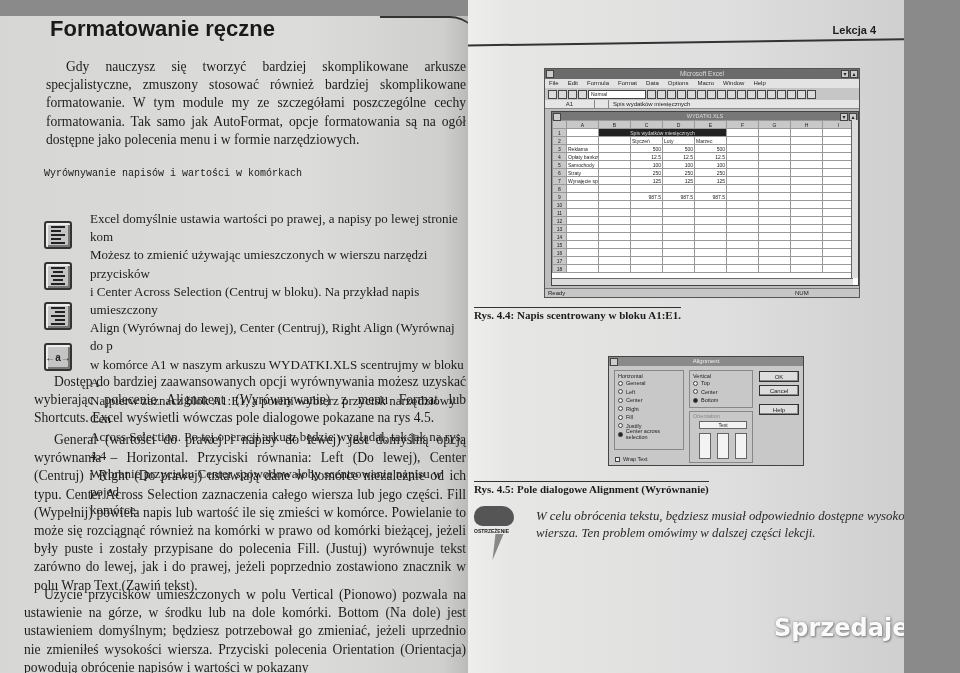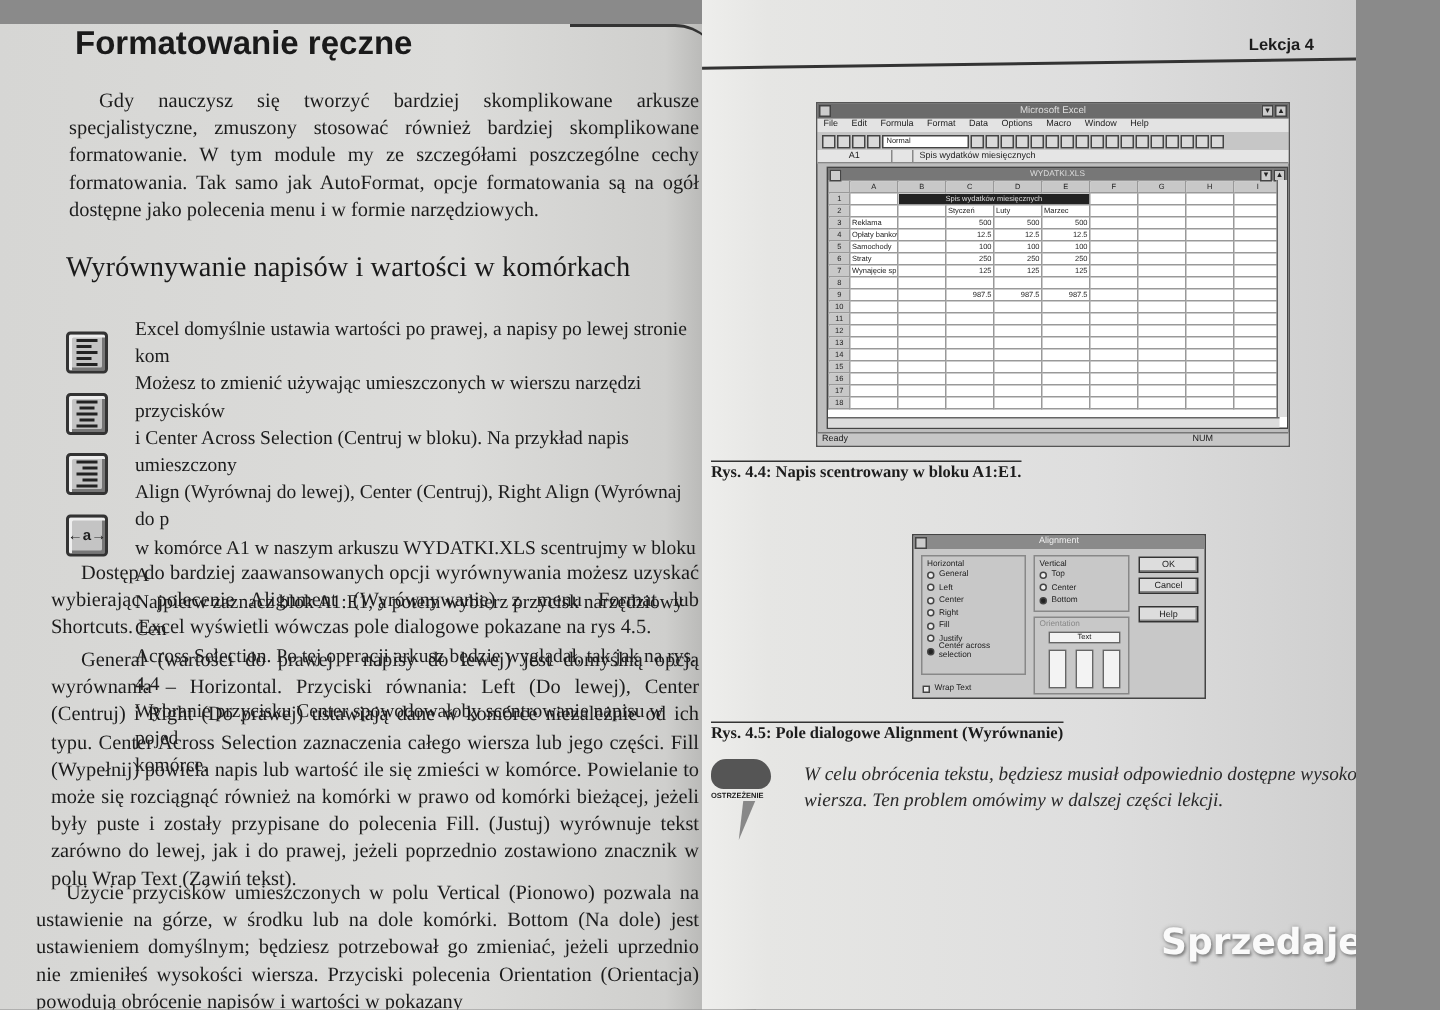--- a/index.html
+++ b/index.html
@@ -14,21 +14,21 @@
   .page-right {
     position: absolute; left: 468px; top: 0; width: 436px; height: 673px;
     background: linear-gradient(to right, #eeeeec 0%, #e6e6e4 10%, #dedede 60%, #cfcfcf 100%);
     overflow: hidden;
   }
 
   .h1 { position: absolute; left: 50px; top: 0px; font-family: "Liberation Sans", sans-serif; font-weight: bold; font-size: 22px; color: #1a1a1a; }
   .curve { position: absolute; left: 380px; top: 0; width: 100px; height: 30px; border-top: 2px solid #333; border-radius: 0 60px 0 0; }
   .para { position: absolute; left: 46px; width: 420px; font-size: 13.6px; line-height: 18.2px; text-align: justify; }
   .para p { text-indent: 20px; }
-  .h2 { position: absolute; left: 44px; top: 152px; font-family: Liberation Serif, serif; font-size: 19px; color: #1a1a1a; }
+  .h2 { position: absolute; left: 44px; top: 152px; font-family: Liberation Mono, monospace; font-size: 10px; color: #1a1a1a; }
 
   .icon-btn {
     position: absolute; left: 44px; width: 28px; height: 28px;
     background: #c4c4c4; border: 2px solid #333; border-radius: 3px;
     box-shadow: inset 2px 2px 0 #eee, inset -2px -2px 0 #777;
     display: flex; flex-direction: column; justify-content: center; padding: 0 5px; gap: 2px;
   }
   .icon-btn span { display: block; height: 2px; background: #222; }
   .align-left span:nth-child(odd) { width: 14px; } .align-left span:nth-child(even) { width: 10px; }
   .align-center { align-items: center; }

